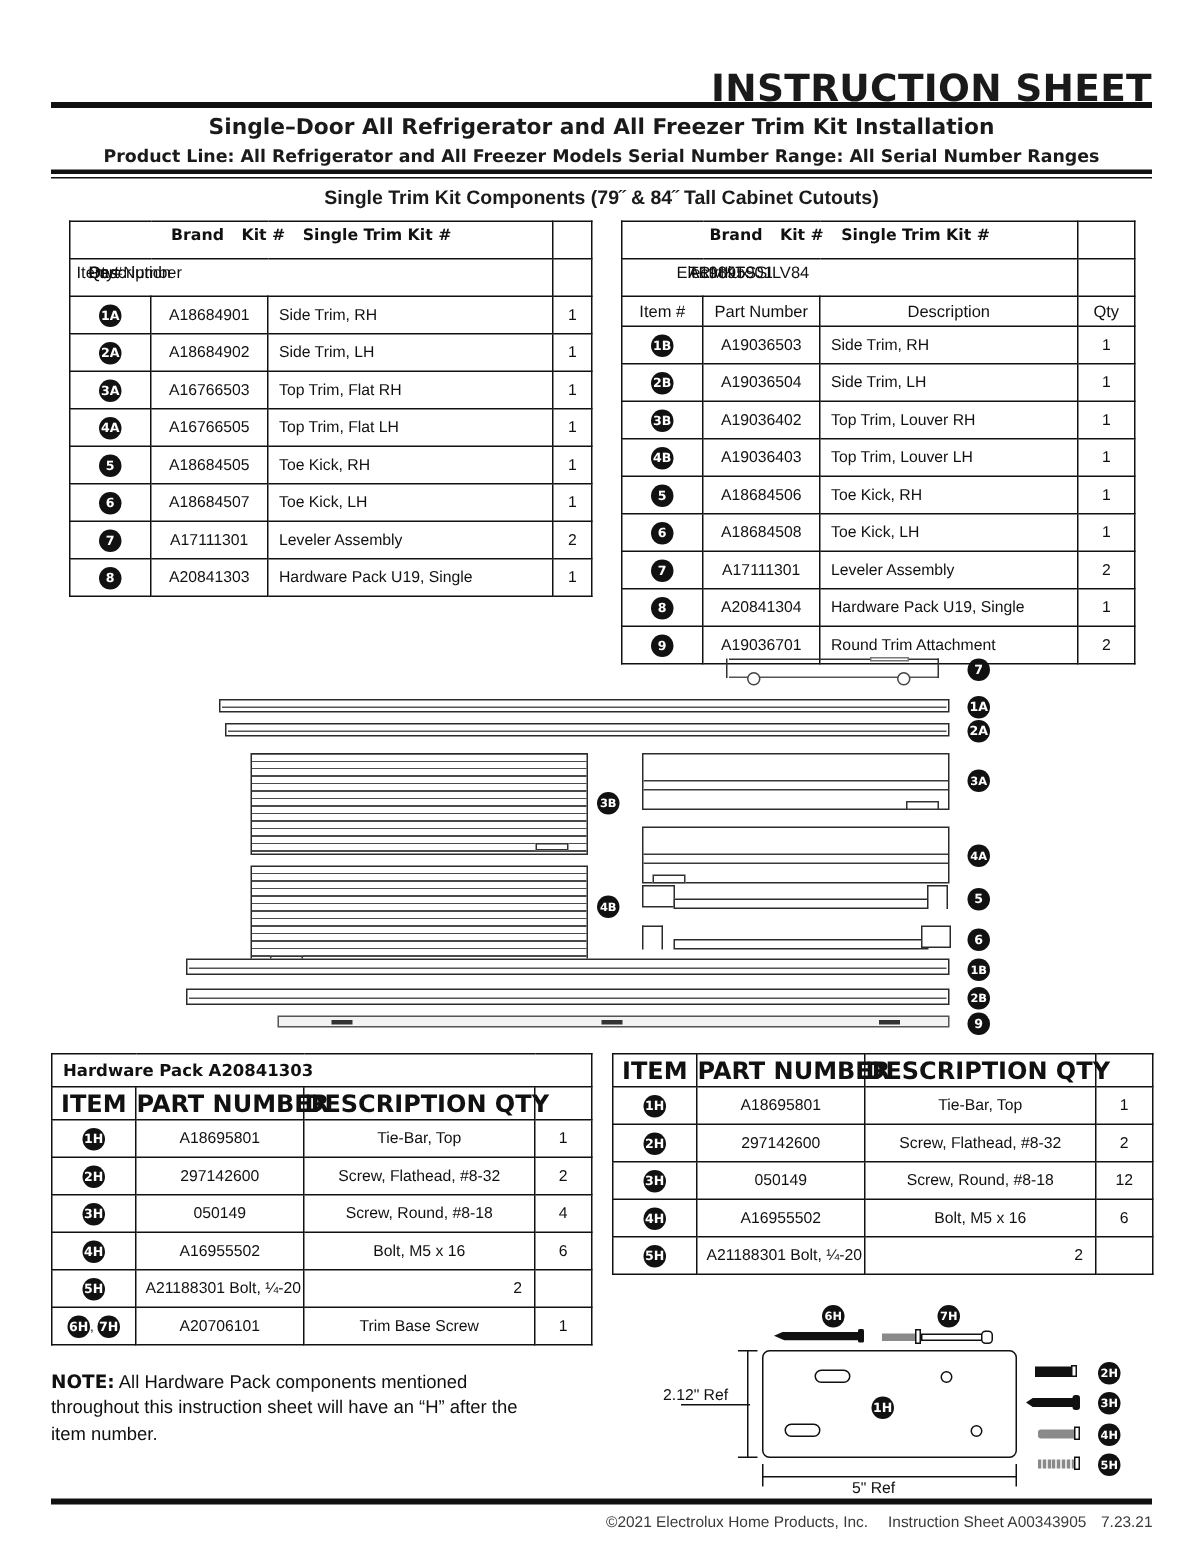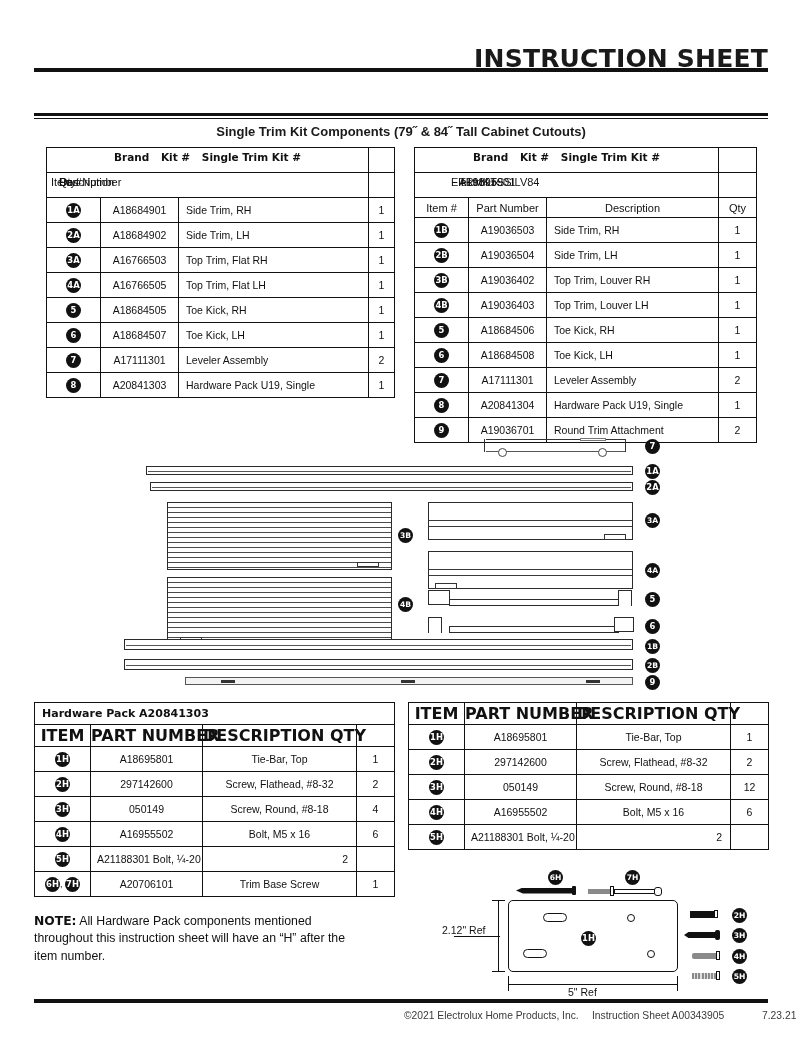--- a/index.html
+++ b/index.html
@@ -119,29 +119,31 @@
   .f-head { position: absolute; background: #111; }
   .f-shaft { position: absolute; background: #111; }
   .f-grey { position: absolute; background: #8a8a8a; }
   .f-white { position: absolute; background: #fff; border: 1px solid #111; }
 
   
   .footer { position: absolute; top: 1010px; left: 34px; width: 734px;
     font-size: 10.3px; color: #3a3a3a; }
   .footer .f1 { position: absolute; left: 370px; }
   .footer .f2 { position: absolute; left: 558px; }
-  .footer .f3 { position: absolute; left: 728px; }
+  .footer .f3 { position: absolute; left: 700px; }
 </style>
 </head>
 <body>
 
 <div class="page">
 
   <div class="hdr-title">INSTRUCTION SHEET</div>
   <div class="rule-thick" style="top:68px;height:4px;"></div>
+  <div class="sub1">Single–Door All Refrigerator and All Freezer Trim Kit Installation</div>
+  <div class="sub2">Product Line: All Refrigerator and All Freezer Models  Serial Number Range: All Serial Number Ranges</div>
   <div class="rule-thick" style="top:113px;height:3px;"></div>
   <div class="rule-thin" style="top:117.5px;height:1.3px;"></div>
   <div class="sectitle">Single Trim Kit Components (79˝ &amp; 84˝ Tall Cabinet Cutouts)</div>
 
   <table class="kit-table" id="kitL" style="left:46px; top:147px; width:348px;">
     <colgroup>
         <col style="width:54px">
         <col style="width:78px">
         <col style="width:190px">
         <col style="width:26px">

